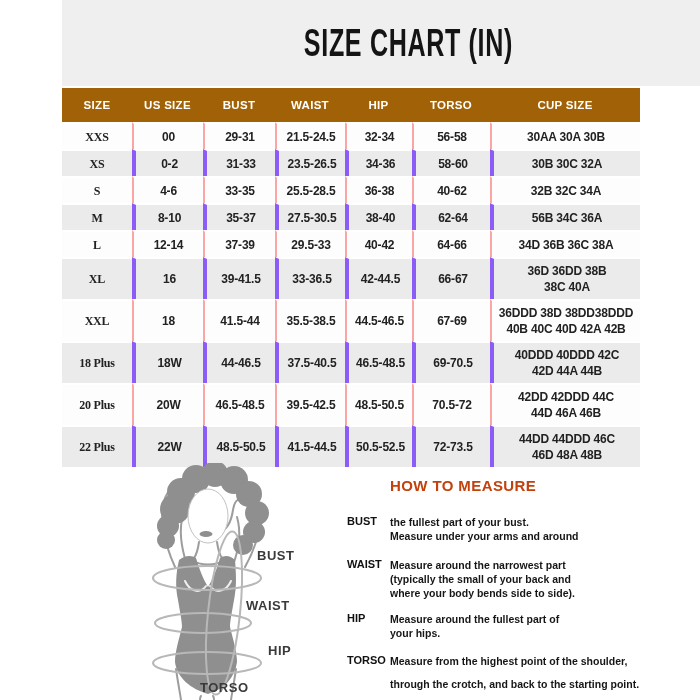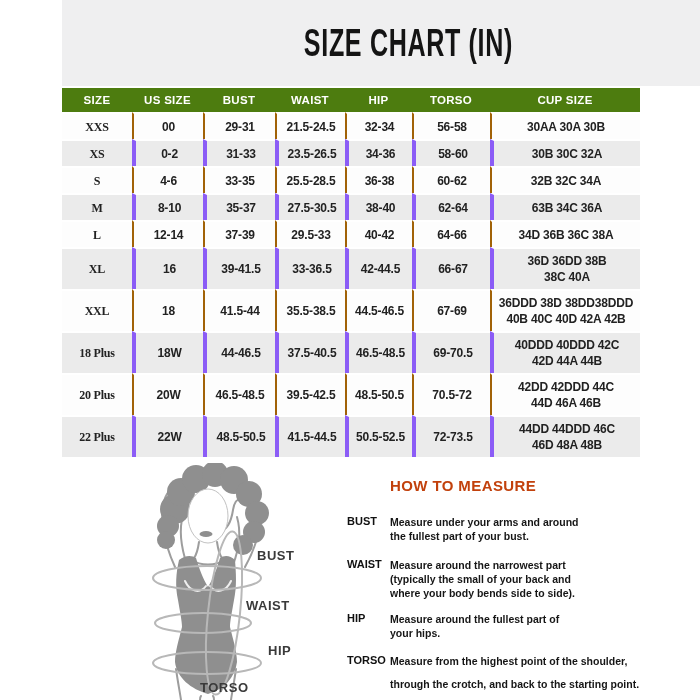--- a/index.html
+++ b/index.html
@@ -19,30 +19,30 @@
     letter-spacing:1px;transform:scaleX(.66);transform-origin:center;
     white-space:nowrap;
   }
   
   .tablewrap{position:absolute;left:62px;top:88px;width:578px;}
   table{
     border-collapse:separate;border-spacing:0;width:578px;table-layout:fixed;
   }
   th,td{box-sizing:border-box;text-align:center;vertical-align:middle;padding:0;}
   th{
-    background:#4d7c0f;color:#ffffff;height:24px;
+    background:#a16207;color:#ffffff;height:34px;
     font-size:11.5px;font-weight:bold;letter-spacing:.3px;
   }
   td{
     font-size:12px;font-weight:bold;color:#222;letter-spacing:-.2px;
     line-height:16px;border-top:2px solid #ffffff;
   }
   tr.single td{height:27px;}
   tr.double td{height:42px;}
-  tr.white td{background:#fdfdfd;border-left:2px solid #a16207;}
+  tr.white td{background:#fdfdfd;border-left:2px solid #fca5a5;}
   tr.gray  td{background:#ebebeb;border-left:4px solid #8b5cf6;}
   tr.white td:first-child, tr.gray td:first-child{border-left:none;font-family:Liberation Serif, serif;}
   
   .figure-svg{position:absolute;left:78px;top:463px;}
   .fig-label{
     position:absolute;font-size:13px;font-weight:bold;color:#3a3a3a;
     letter-spacing:.5px;white-space:nowrap;
   }
   .fl-bust{left:257px;top:548px;}
   .fl-waist{left:246px;top:598px;}
@@ -150,21 +150,21 @@
           <td>
             <div>33-35</div>
           </td>
           <td>
             <div>25.5-28.5</div>
           </td>
           <td>
             <div>36-38</div>
           </td>
           <td>
-            <div>60-62</div>
+            <div>40-62</div>
           </td>
           <td>
             <div>32B 32C 34A</div>
           </td>
         </tr>
         <tr class="single gray">
           <td>
             <div>M</div>
           </td>
           <td>
@@ -176,21 +176,21 @@
           <td>
             <div>27.5-30.5</div>
           </td>
           <td>
             <div>38-40</div>
           </td>
           <td>
             <div>62-64</div>
           </td>
           <td>
-            <div>63B 34C 36A</div>
+            <div>56B 34C 36A</div>
           </td>
         </tr>
         <tr class="single white">
           <td>
             <div>L</div>
           </td>
           <td>
             <div>12-14</div>
           </td>
           <td>
@@ -403,22 +403,22 @@
 <span class="fig-label fl-waist">WAIST</span>
 <span class="fig-label fl-hip">HIP</span>
 <span class="fig-label fl-torso">TORSO</span>
 
 <div class="howto">
   <h2 class="howto-title">HOW TO MEASURE</h2>
   <div class="m-list">
       <div class="m-item">
         <span class="m-label">BUST</span>
         <div class="m-lines">
+          <div>the fullest part of your bust.</div>
           <div>Measure under your arms and around</div>
-          <div>the fullest part of your bust.</div>
         </div>
       </div>
       <div class="m-item">
         <span class="m-label">WAIST</span>
         <div class="m-lines">
           <div>Measure around the narrowest part</div>
           <div>(typically the small of your back and</div>
           <div>where your body bends side to side).</div>
         </div>
       </div>

